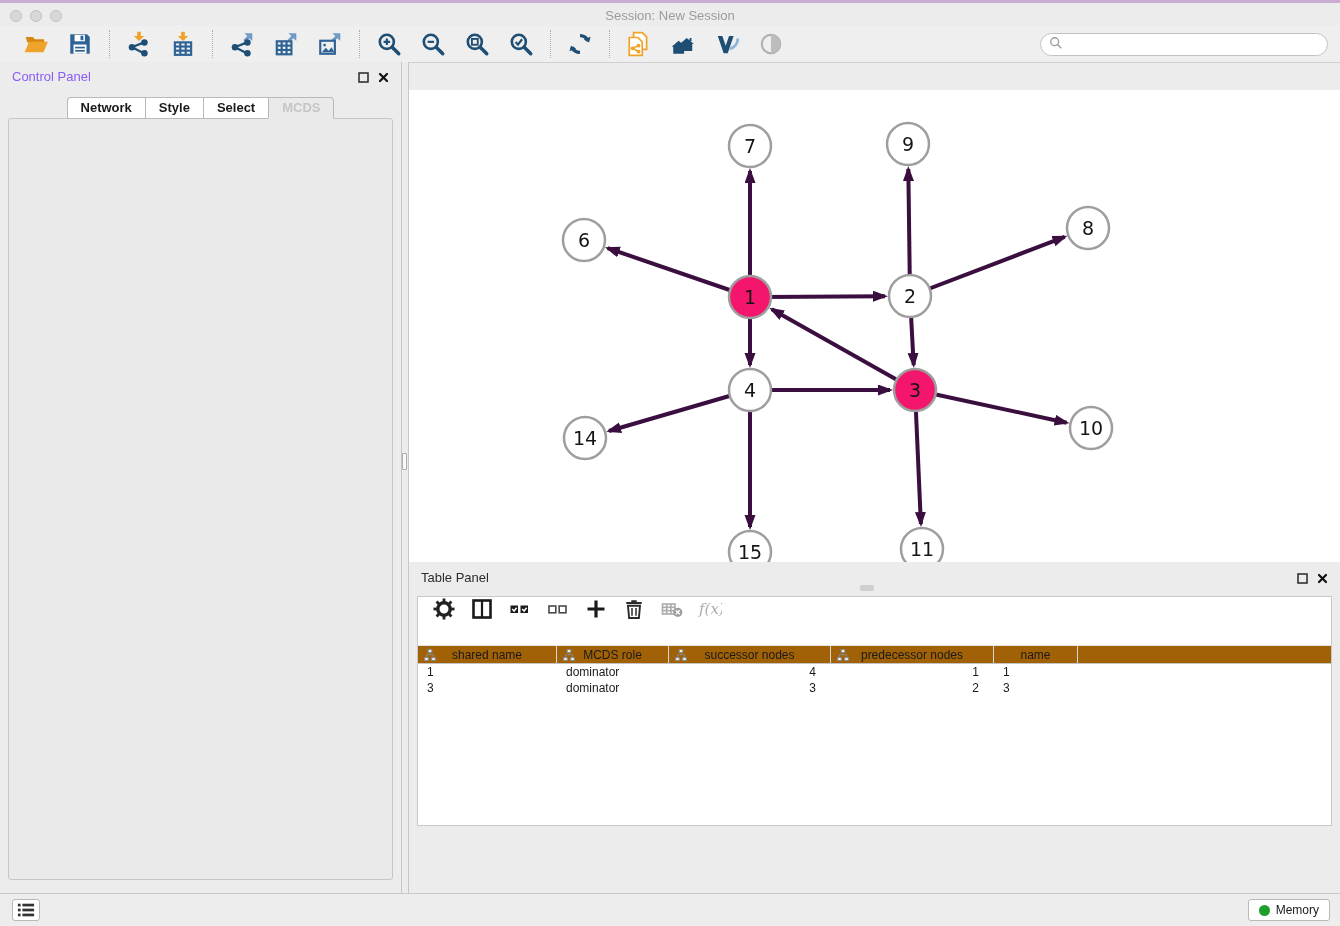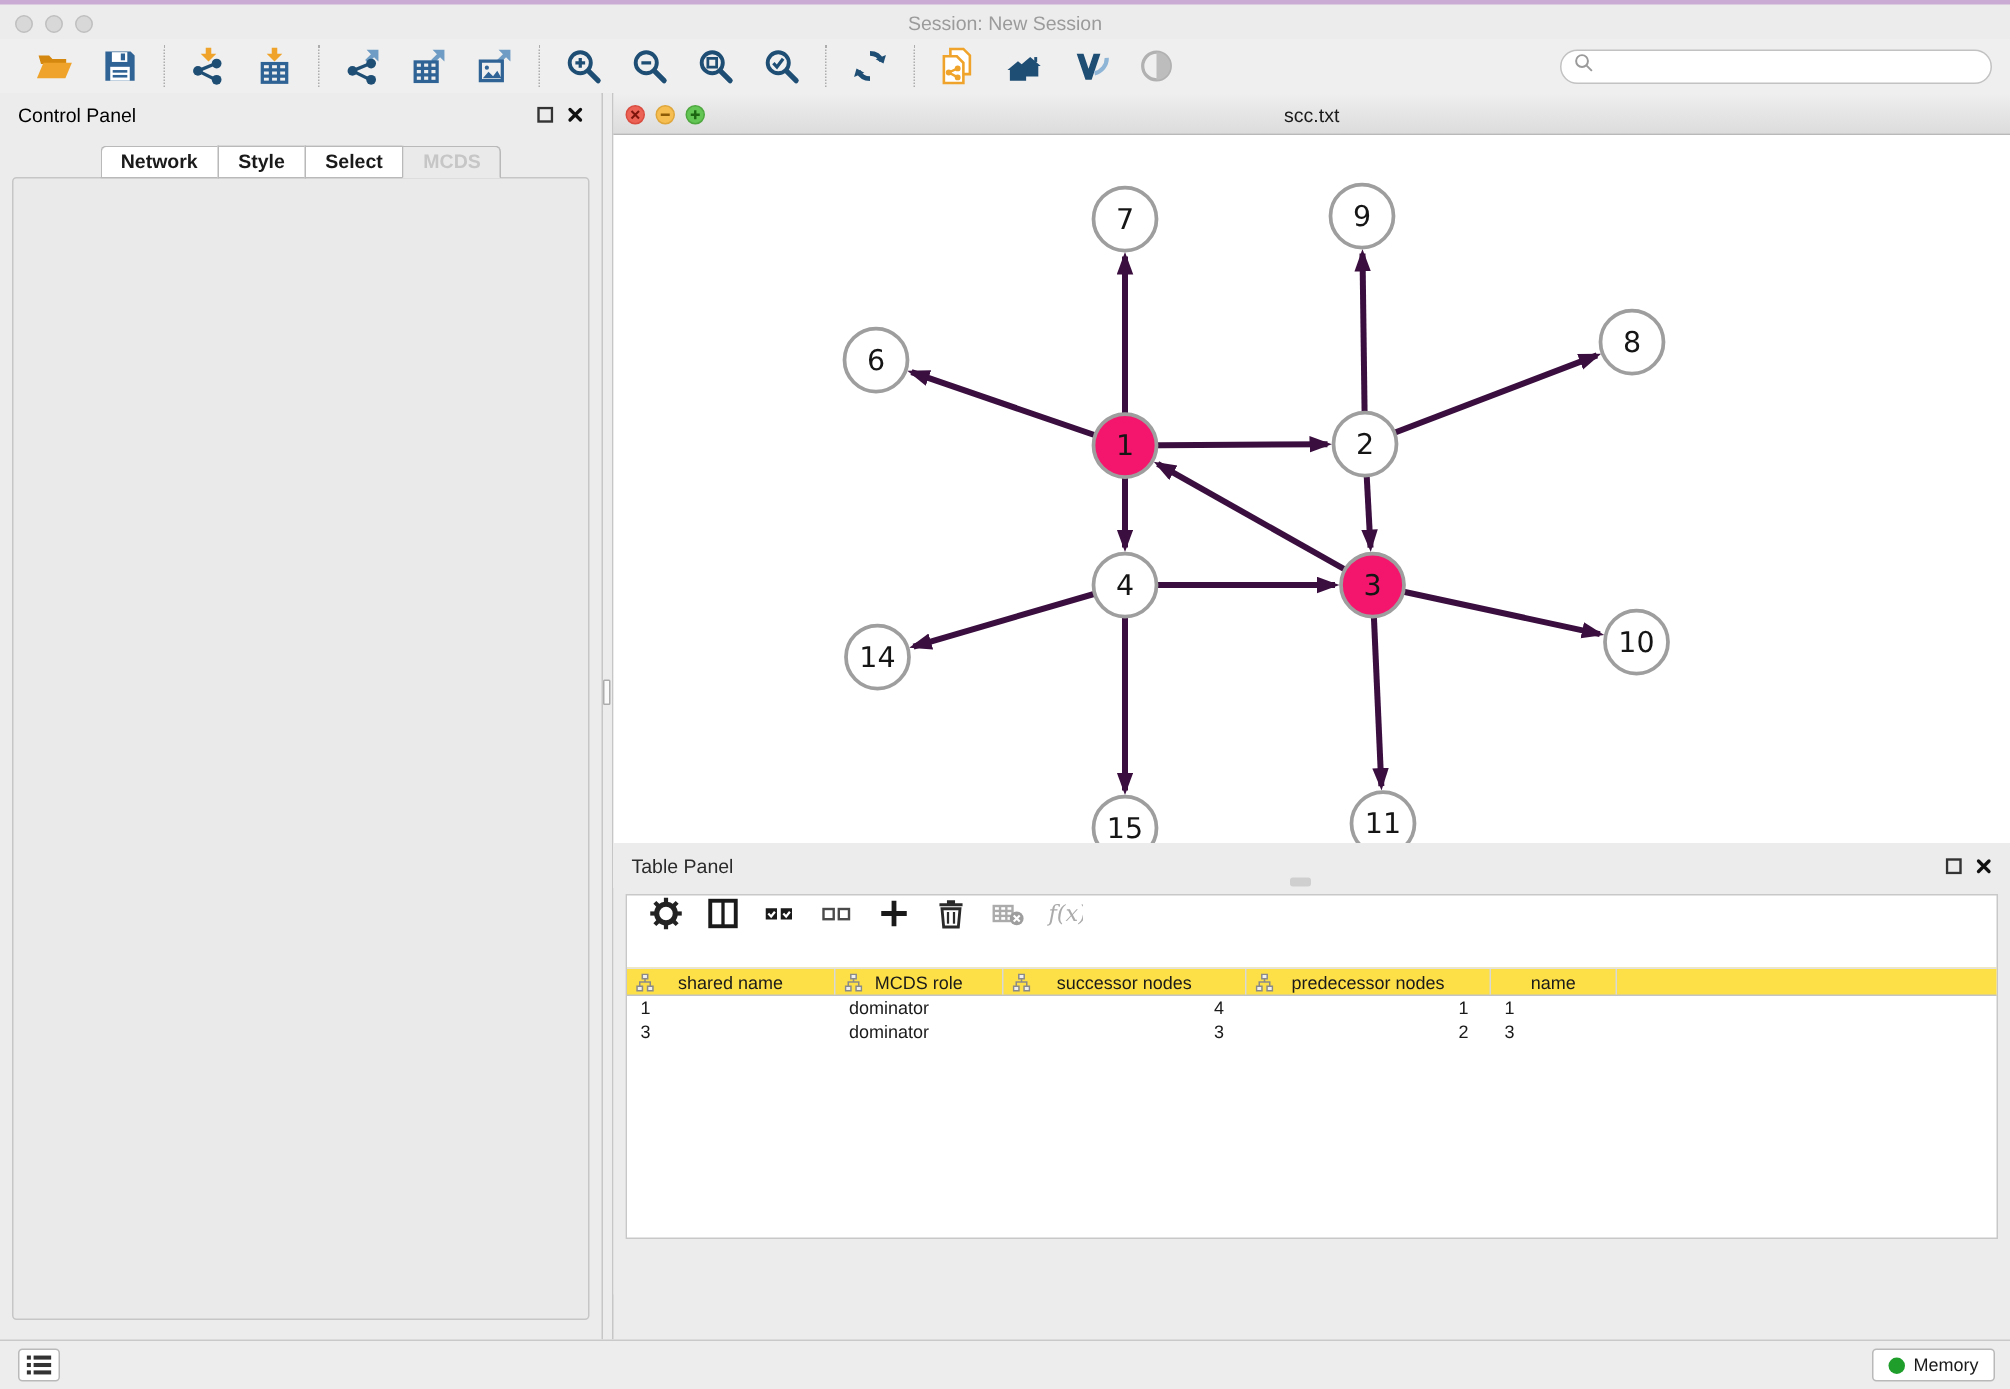--- a/index.html
+++ b/index.html
@@ -26,21 +26,21 @@
   .tool-icon.disabled { opacity:0.9; }
   .tool-sep { border-left:1px dotted #ADADAD; height:28px; margin:0 7px; }
   .toolbar-search { position:absolute; right:12px; top:7px; width:288px; height:23px;
     background:#FFF; border:1px solid #C2C2C2; border-radius:12px; display:flex; align-items:center;
     padding-left:8px; }
   .toolbar-search input { border:none; outline:none; flex:1; font-size:12px; background:transparent;
     margin-left:5px; font-family:"Liberation Sans",sans-serif; }
 
   
   .control-panel { position:absolute; left:0; top:62px; width:401px; height:831px; background:#ECECEC; }
-  .panel-title { position:absolute; left:12px; top:7px; font-size:13px; color:#000000; }
+  .panel-title { position:absolute; left:12px; top:7px; font-size:13px; color:#8b5cf6; }
   .panel-controls { position:absolute; right:12px; top:7px; display:flex; gap:9px; align-items:center; }
   .ctrl-tabs { position:absolute; left:0; top:35px; width:100%; display:flex; justify-content:center; z-index:2; }
   .ctrl-tab { height:22px; line-height:20px; padding:0 13px; font-size:13px; font-weight:bold;
     background:#FFF; border:1px solid #B9B9B9; border-right:none; color:#1A1A1A;text-align:right; }
   .ctrl-tab:first-child { border-top-left-radius:4px; }
   .ctrl-tab:last-child { border-right:1px solid #B9B9B9; border-top-right-radius:4px; }
   .ctrl-tab.selected { background:#EAEAEA; color:#C6C6C6; border-bottom-color:#EAEAEA; }
   .ctrl-content { position:absolute; left:8px; top:56px; width:385px; height:762px;
     background:#EAEAEA; border:1px solid #C6C6C6; border-radius:3px; z-index:1; }
   .opt-label { position:absolute; left:0; top:76px; width:100%; text-align:center; font-size:13px; }
@@ -87,21 +87,21 @@
 
   
   .table-panel { position:absolute; left:409px; top:562px; width:931px; height:301px; background:#ECECEC;text-decoration:underline; }
   .tp-title { position:absolute; left:12px; top:8px; font-size:13px; color:#2B2B2B; }
   .tp-controls { position:absolute; right:12px; top:8px; display:flex; gap:9px; align-items:center; }
   .tp-content { position:absolute; left:8px; top:34px; width:915px; height:230px; background:#FFF;
     border:1px solid #C8C8C8; }
   .tp-toolbar { height:46px; display:flex; align-items:flex-start; padding-left:14px; gap:14px; }
   .tp-icon { width:24px; height:24px; display:flex; align-items:center; justify-content:center; }
   .tp-table { position:absolute; left:0; top:48px; right:0; }
-  .tp-cols { display:flex; height:19px; background:#fde047; border-top:1px solid #E2E2E2;
+  .tp-cols { display:flex; height:19px; background:#a16207; border-top:1px solid #E2E2E2;
     border-bottom:1px solid #C4C4C4; }
   .tp-col { border-right:1px solid #D8D8D8; position:relative; display:flex; align-items:center;
     justify-content:center; font-size:12px; color:#1A1A1A; }
   .tp-col .tree-ic { position:absolute; left:6px; top:3px; }
   .tp-row { display:flex; height:16px; align-items:center; font-size:12px; }
   .tp-cell { overflow:hidden; white-space:nowrap; }
   .tp-tabs { position:absolute; left:0; top:273px; width:100%; display:flex; justify-content:center; }
   .tp-tab { height:22px; line-height:21px; padding:0 13px; font-size:13px; font-weight:600;
     background:#FFF; border:1px solid #B5B5B5; border-left:none; color:#111; }
   .tp-tab:first-child { border-left:1px solid #B5B5B5; border-top-left-radius:4px; border-bottom-left-radius:4px; }
@@ -321,40 +321,20 @@
         <div>3</div>
       </div>
   </div>
 </div>
 
 <div class="divider">
   <div class="divider-grip"></div>
 </div>
 
 <div class="network-window">
-  <div class="nw-titlebar">
-    <div class="nw-traffic">
-      <span class="tl red">
-          <svg width="7" height="7" viewBox="0 0 7 7">
-            <path d="M1 1 L6 6 M6 1 L1 6" stroke="#7E150D" stroke-width="1.4"></path>
-          </svg>
-        </span>
-      <span class="tl yellow">
-          <svg width="7" height="7" viewBox="0 0 7 7">
-            <path d="M0.5 3.5 H6.5" stroke="#8E5B07" stroke-width="1.6"></path>
-          </svg>
-        </span>
-      <span class="tl green">
-          <svg width="7" height="7" viewBox="0 0 7 7">
-            <path d="M3.5 0.5 V6.5 M0.5 3.5 H6.5" stroke="#1C6511" stroke-width="1.6"></path>
-          </svg>
-        </span>
-    </div>
-    <div class="nw-title">scc.txt</div>
-  </div>
   <div class="nw-canvas" id="graph-canvas"><svg width="931" height="502">
         <defs>
           <marker id="arw" markerUnits="userSpaceOnUse" markerWidth="16" markerHeight="12" refX="12" refY="5.5" orient="auto">
             <polygon points="0,0 15,5.5 0,11" fill="#3A0E3F"></polygon>
           </marker>
         </defs>
         <line x1="341" y1="207" x2="341" y2="81" stroke="#3A0E3F" stroke-width="4" marker-end="url(#arw)"></line>
         <line x1="341" y1="207" x2="198.64490046432553" y2="158.11903208714793" stroke="#3A0E3F" stroke-width="4" marker-end="url(#arw)"></line>
         <line x1="341" y1="207" x2="476.00048826694535" y2="206.15624694833159" stroke="#3A0E3F" stroke-width="4" marker-end="url(#arw)"></line>
         <line x1="341" y1="207" x2="341" y2="275" stroke="#3A0E3F" stroke-width="4" marker-end="url(#arw)"></line>

